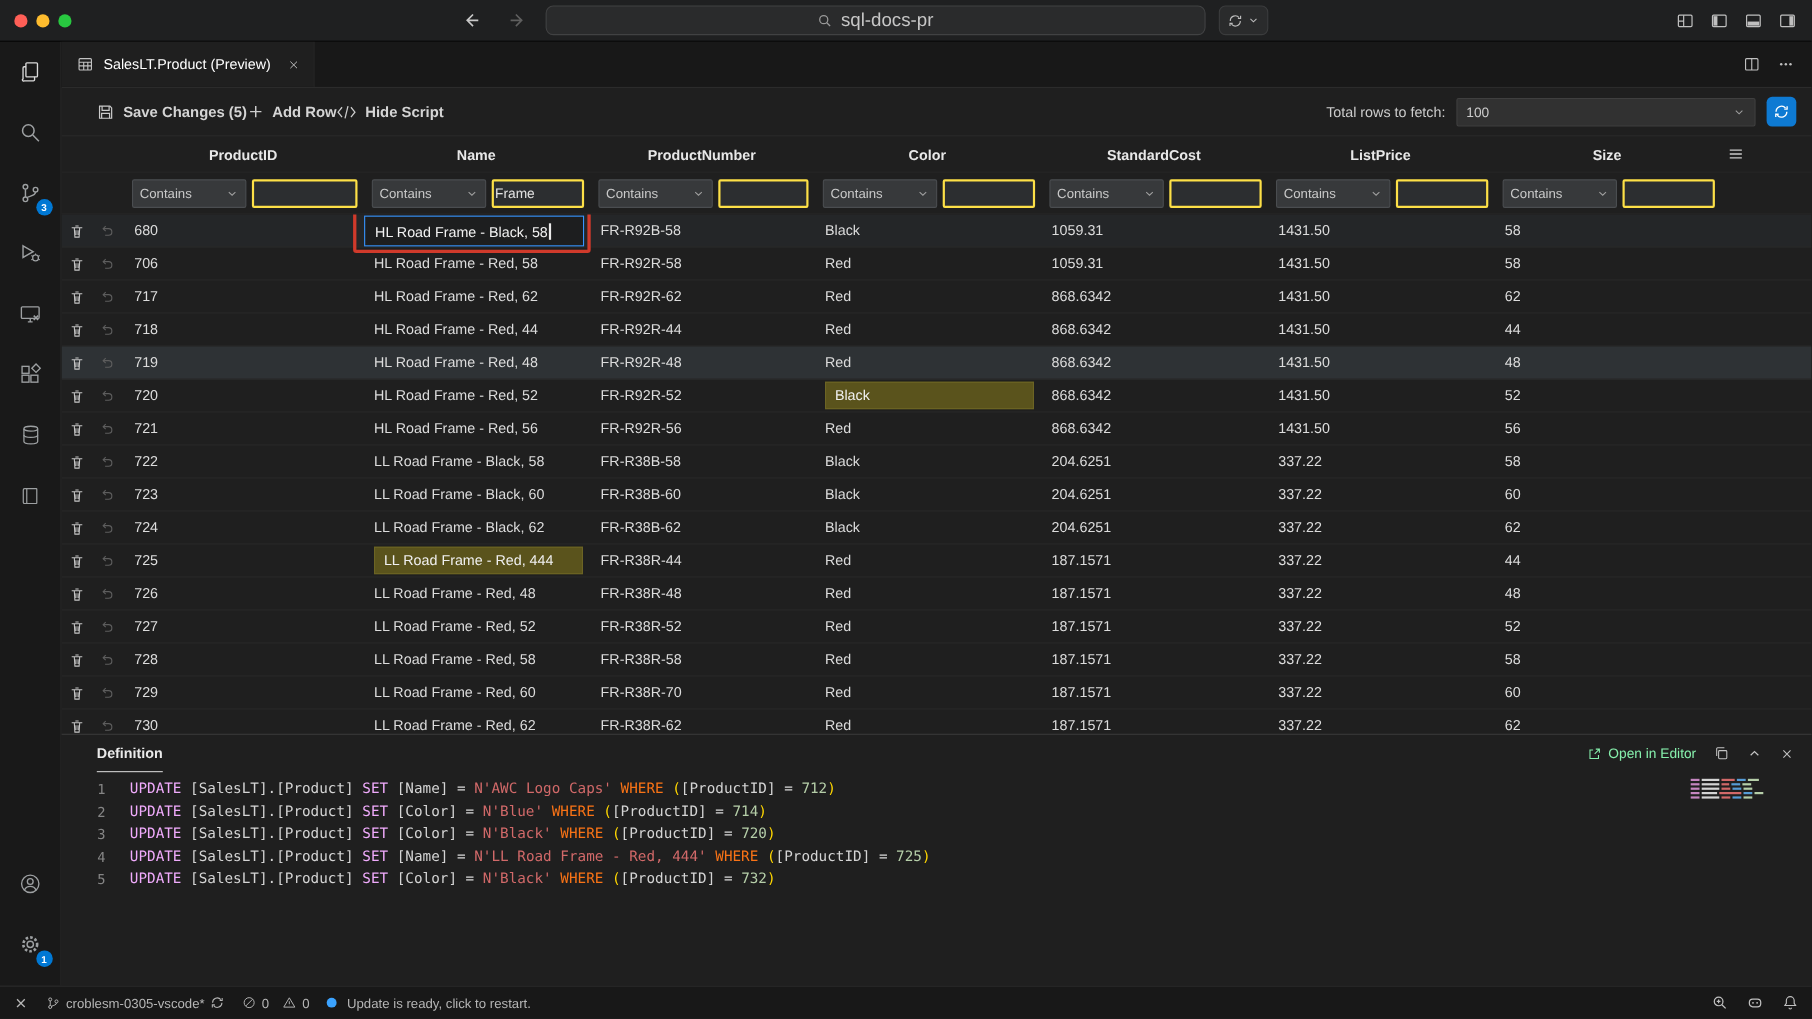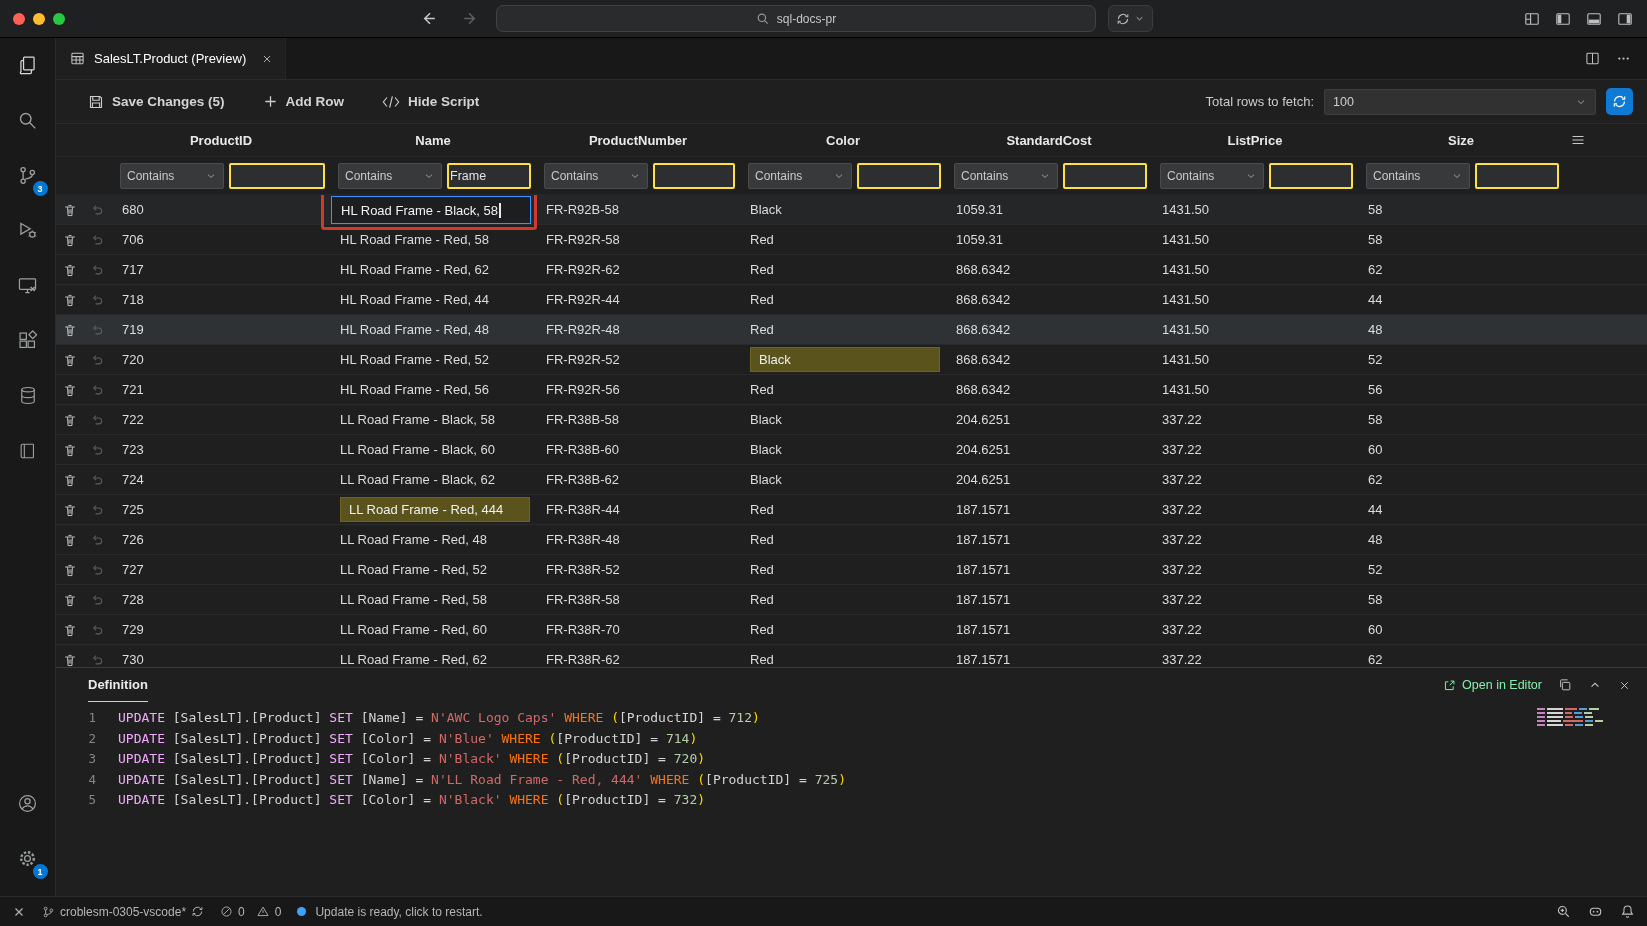--- a/index.html
+++ b/index.html
@@ -10,21 +10,21 @@
 
   
   .titlebar { height:38px; background:#1f2021; display:flex; align-items:center; flex:0 0 38px; border-bottom:1px solid #000; }
   .traffic { display:flex; gap:8px; padding-left:13px; width:80px; }
   .dot { width:12px; height:12px; border-radius:50%; display:inline-block; }
   .dot.red{ background:#ff5f57; } .dot.yellow{ background:#febc2e; } .dot.green{ background:#28c840; }
   .navarrows { display:flex; gap:14px; margin-left:336px; color:#c8c8c8; }
   .navarrows .dim { color:#5f5f5f; }
   .tbtn { display:flex; align-items:center; justify-content:center; width:26px; height:26px; }
   .searchbox { width:600px; height:27px; margin-left:14px; background:#2a2b2c; border:1px solid #414243;
-    border-radius:7px; display:flex; align-items:center; justify-content:center; gap:7px; color:#c7c7c7; font-size:12px; }
+    border-radius:7px; display:flex; align-items:center; justify-content:center; gap:7px; color:#c7c7c7; font-size:17px; }
   .searchbox .mag { color:#9a9a9a; }
   .winrefresh { margin-left:12px; height:27px; display:flex; align-items:center; gap:4px; padding:0 7px;
     background:#2a2b2c; border:1px solid #3b3c3d; border-radius:6px; color:#bdbdbd; }
   .tb-right { margin-left:auto; margin-right:14px; display:flex; gap:15px; color:#bfbfbf; }
 
   
   .mid { flex:1 1 auto; display:flex; min-height:0; }
   .activitybar { width:56px; background:#191919; border-right:1px solid #2a2a2a; display:flex; flex-direction:column; align-items:center; }
   .abitem { height:55px; width:56px; display:flex; align-items:center; justify-content:center; color:#9da0a2; position:relative; }
   .abitem.active { color:#dadada; }
@@ -38,21 +38,21 @@
   
   .tabstrip { height:42px; flex:0 0 42px; background:#181818; display:flex; align-items:stretch; border-bottom:1px solid #2b2b2b; }
   .tab { background:#1f1f1f; display:flex; align-items:center; gap:9px; padding:0 12px 0 14px; color:#fff;
     font-size:13px; border-right:1px solid #252525;justify-content:center; }
   .tab .tabicon { color:#c2c2c2; }
   .tab .close { color:#bdbdbd; margin-left:6px; display:flex; }
   .tabactions { margin-left:auto; display:flex; align-items:center; gap:16px; margin-right:16px; color:#c0c0c0; }
 
   
   .toolbar { height:44px; flex:0 0 44px; display:flex; align-items:center; padding-left:32px; border-bottom:1px solid #2a2a2a; }
-  .tbbtn { display:flex; align-items:center; gap:8px; color:#d4d4d4; font-size:13.5px; font-weight:bold; margin-right:38px; }
+  .tbbtn { display:flex; align-items:center; gap:8px; color:#d4d4d4; font-size:13.5px; font-weight:bold; }
   .tbbtn .ic { color:#cccccc; display:flex; }
   .tbspacer { flex:1; }
   .tblabel { font-size:13px; color:#cccccc; margin-right:10px; }
   .rowsfetch { width:272px; height:26px; background:#313131; border:1px solid #3f3f3f; border-radius:2px;
     display:flex; align-items:center; font-size:12.5px; color:#cccccc; padding:0 8px; }
   .rowsfetch .chev { margin-left:auto; color:#9f9f9f; }
   .bluebtn { width:27px; height:27px; border-radius:5px; background:#0e7ad3; color:#fff; display:flex;
     align-items:center; justify-content:center; margin:0 14px 0 10px; }
 
   

